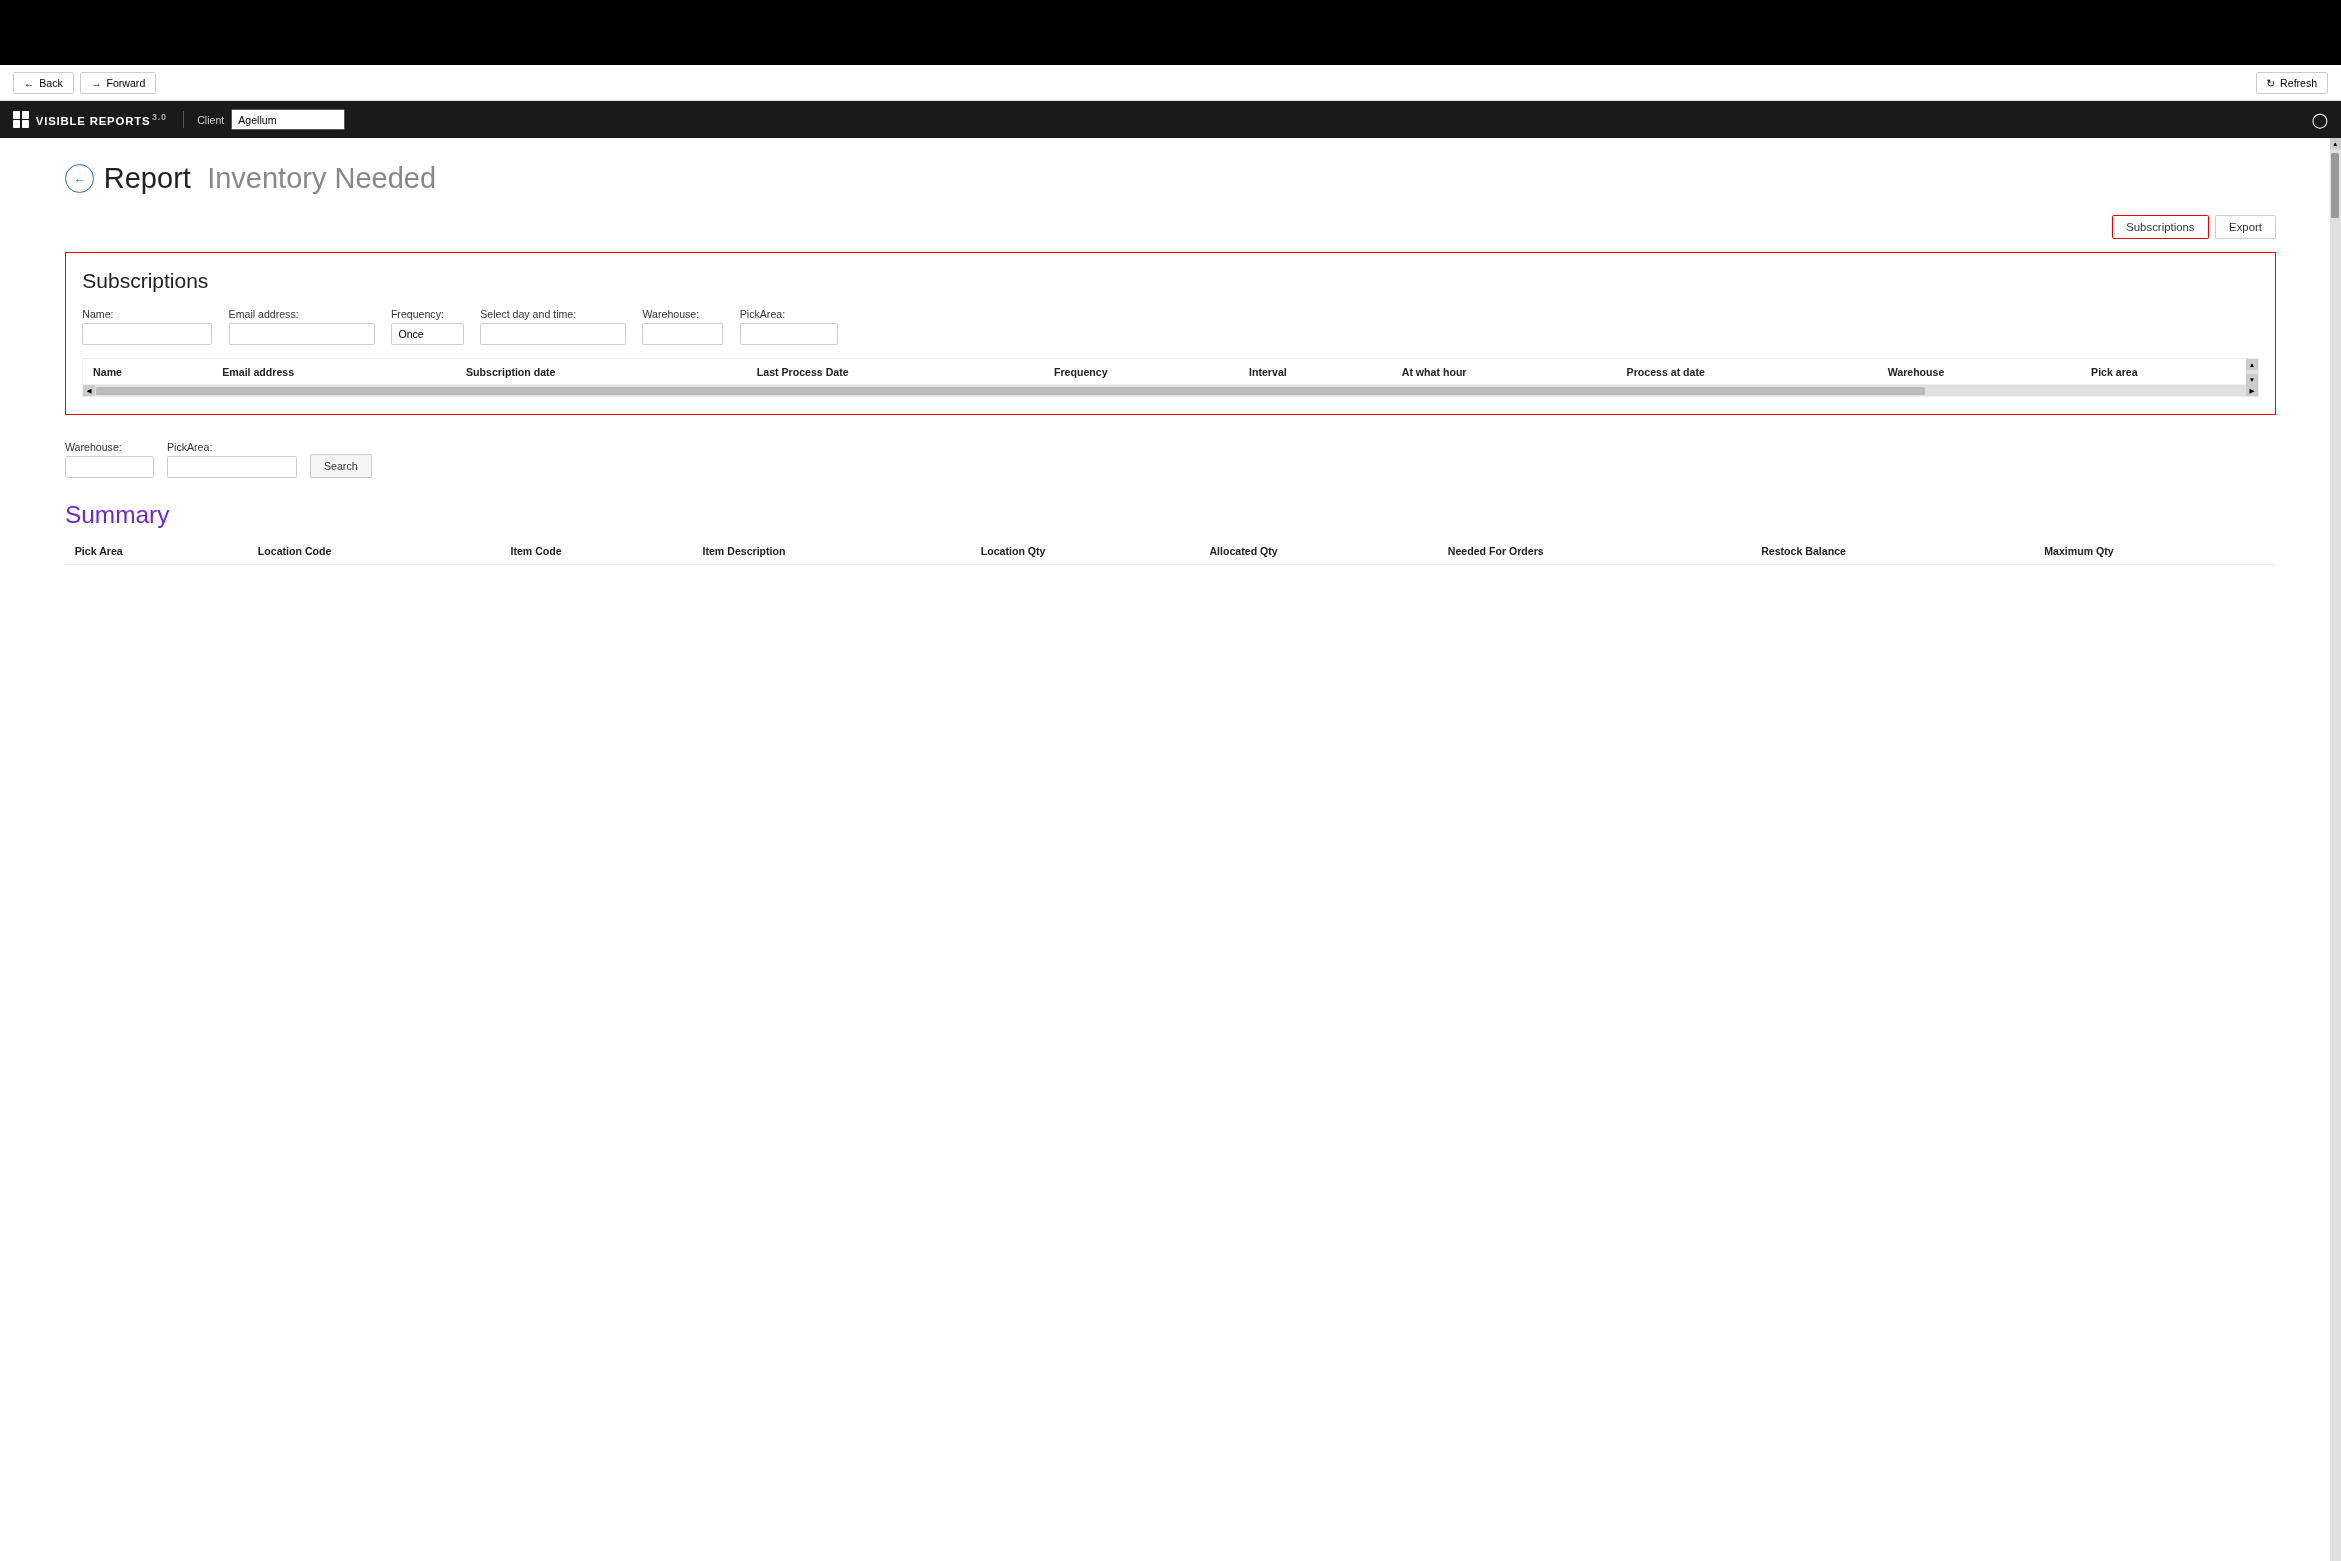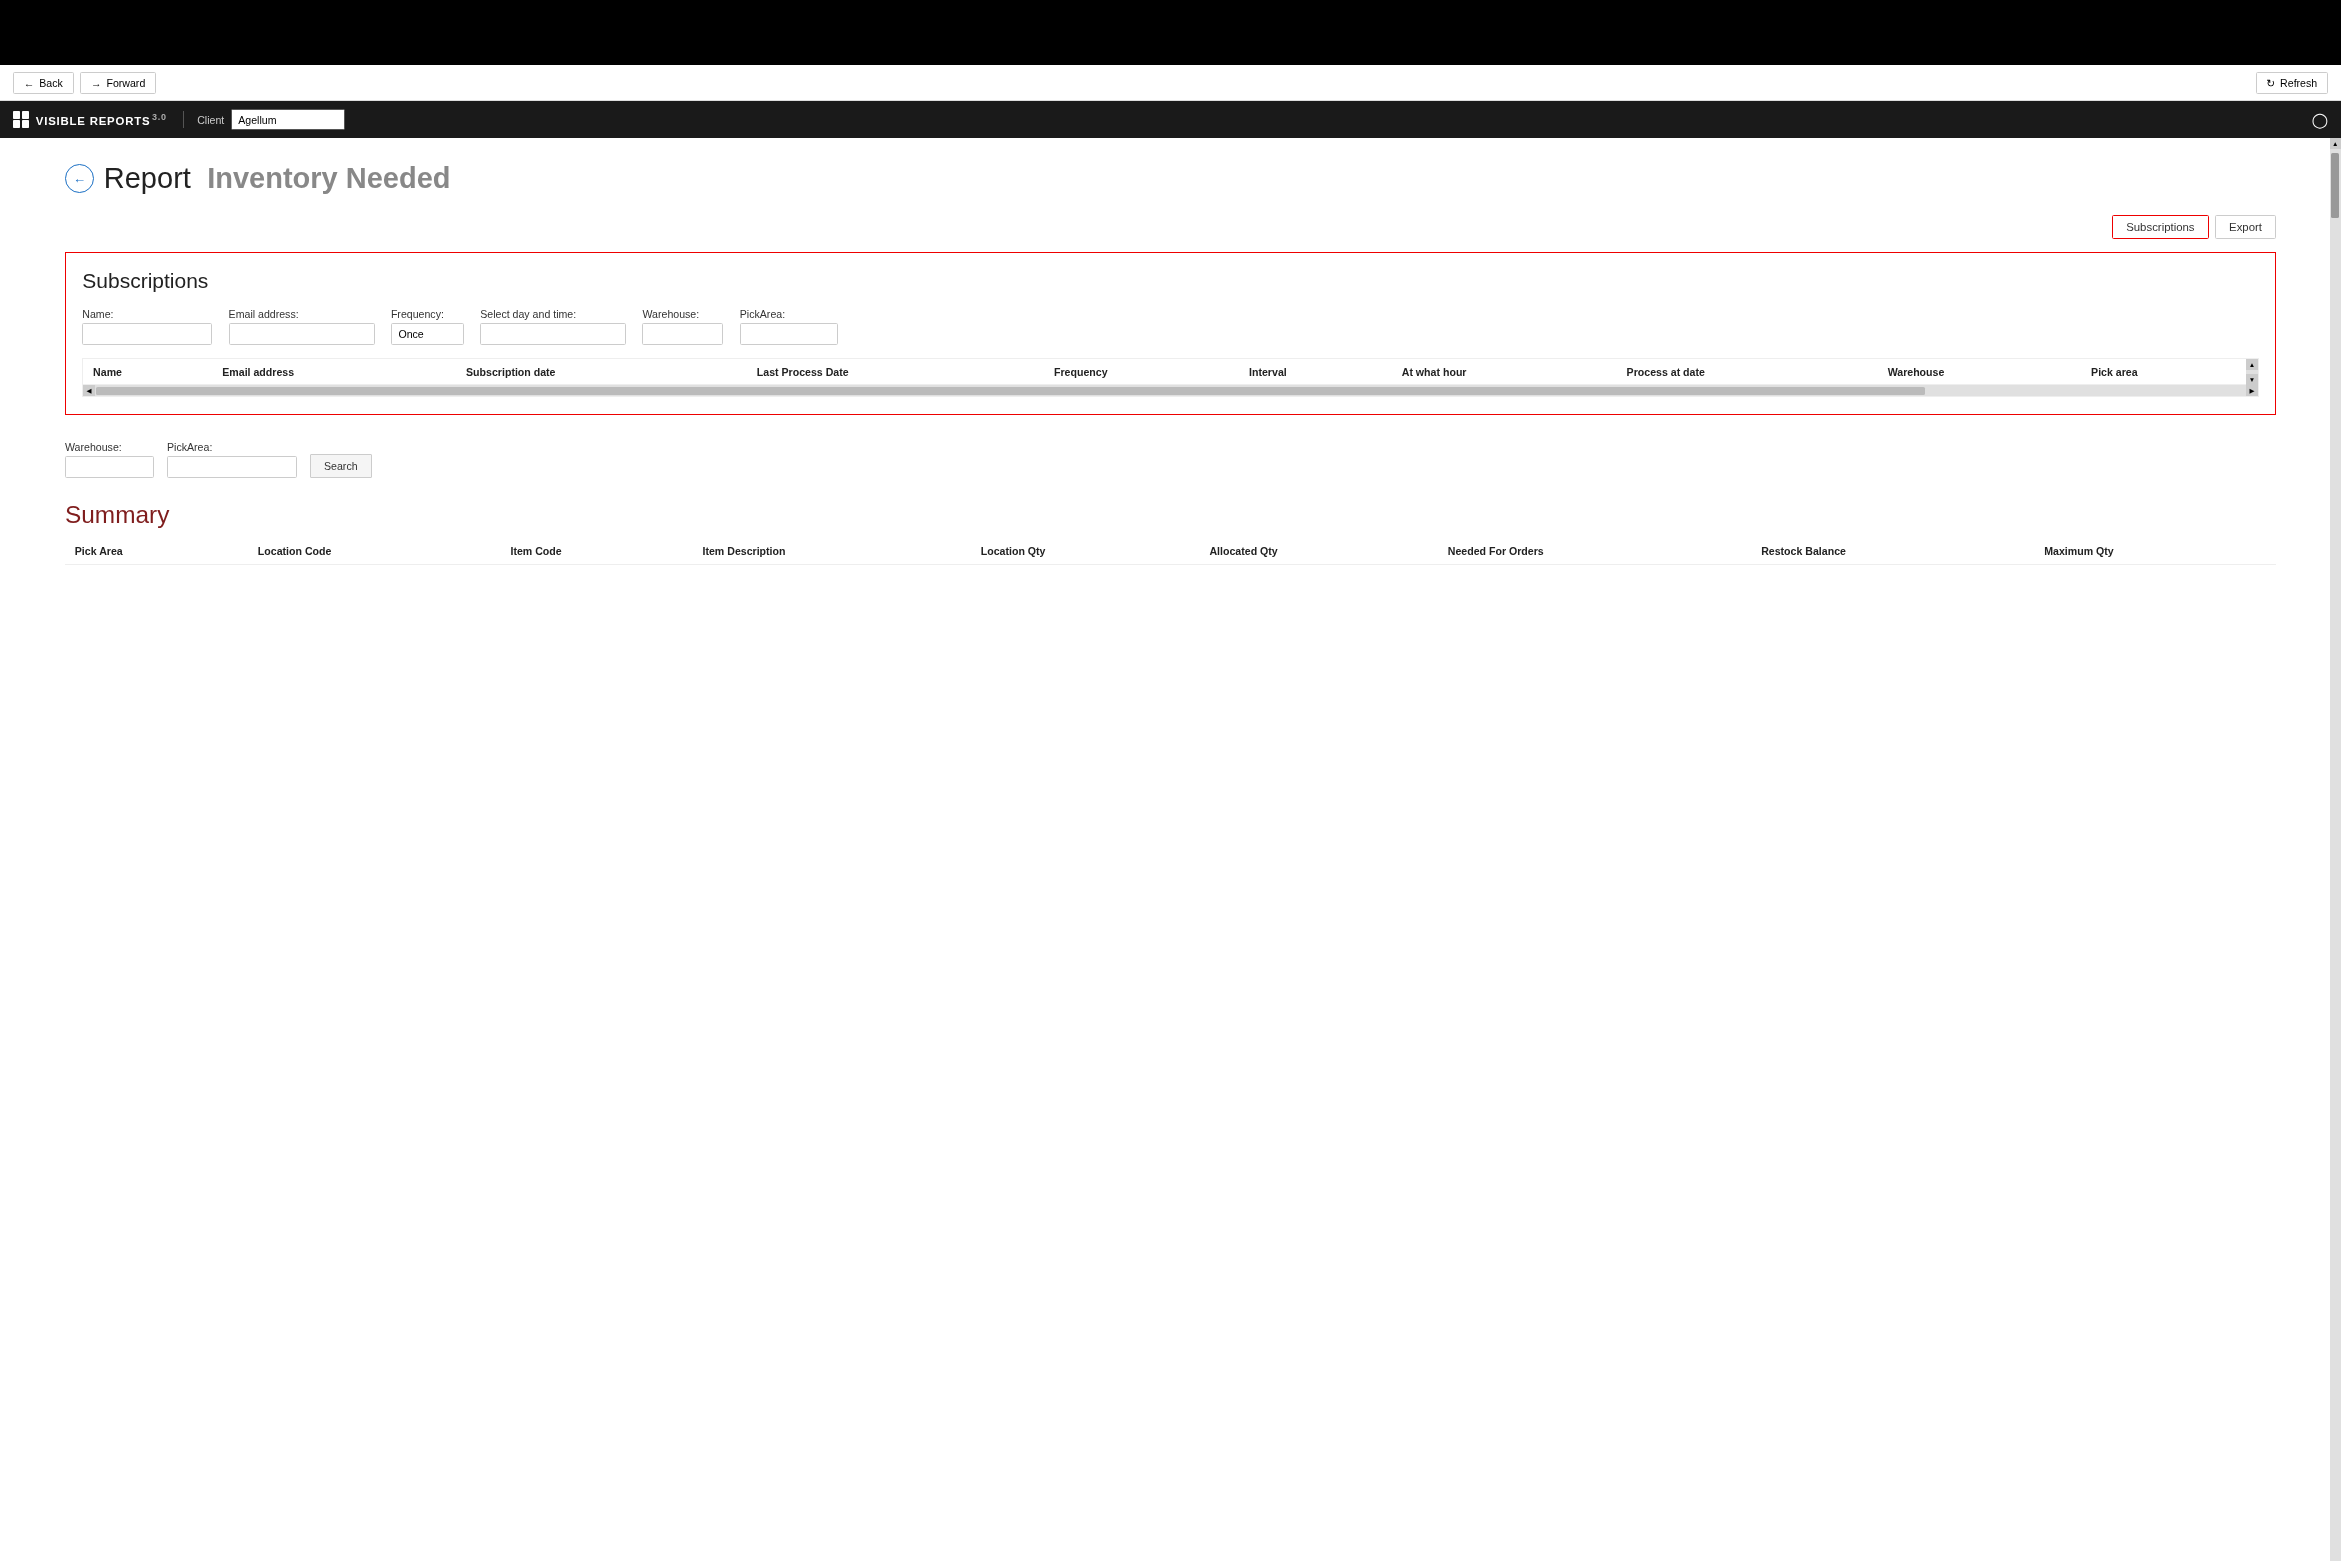--- a/index.html
+++ b/index.html
@@ -160,21 +160,21 @@
     }
 
     .page-title {
       font-size: 29px;
       font-weight: 400;
       color: #222;
     }
 
     .page-subtitle {
       font-size: 29px;
-      font-weight: 700;
+      font-weight: 400;
       color: #888;
       margin-left: 6.5px;
     }
 
     .action-buttons {
       display: flex;
       justify-content: flex-end;
       gap: 6.5px;
       margin-bottom: 13px;
     }
@@ -305,21 +305,21 @@
       border-radius: 1px;
     }
 
     .summary-section {
       margin-top: 6.5px;
     }
 
     .summary-title {
       font-size: 24.4px;
       font-weight: 300;
-      color: #7f1d1d;
+      color: #6d28d9;
       margin-bottom: 9.8px;
     }
 
     .summary-table {
       width: 100%;
       border-collapse: collapse;
       font-size: 10.6px;
     }
 
     .summary-table th {

